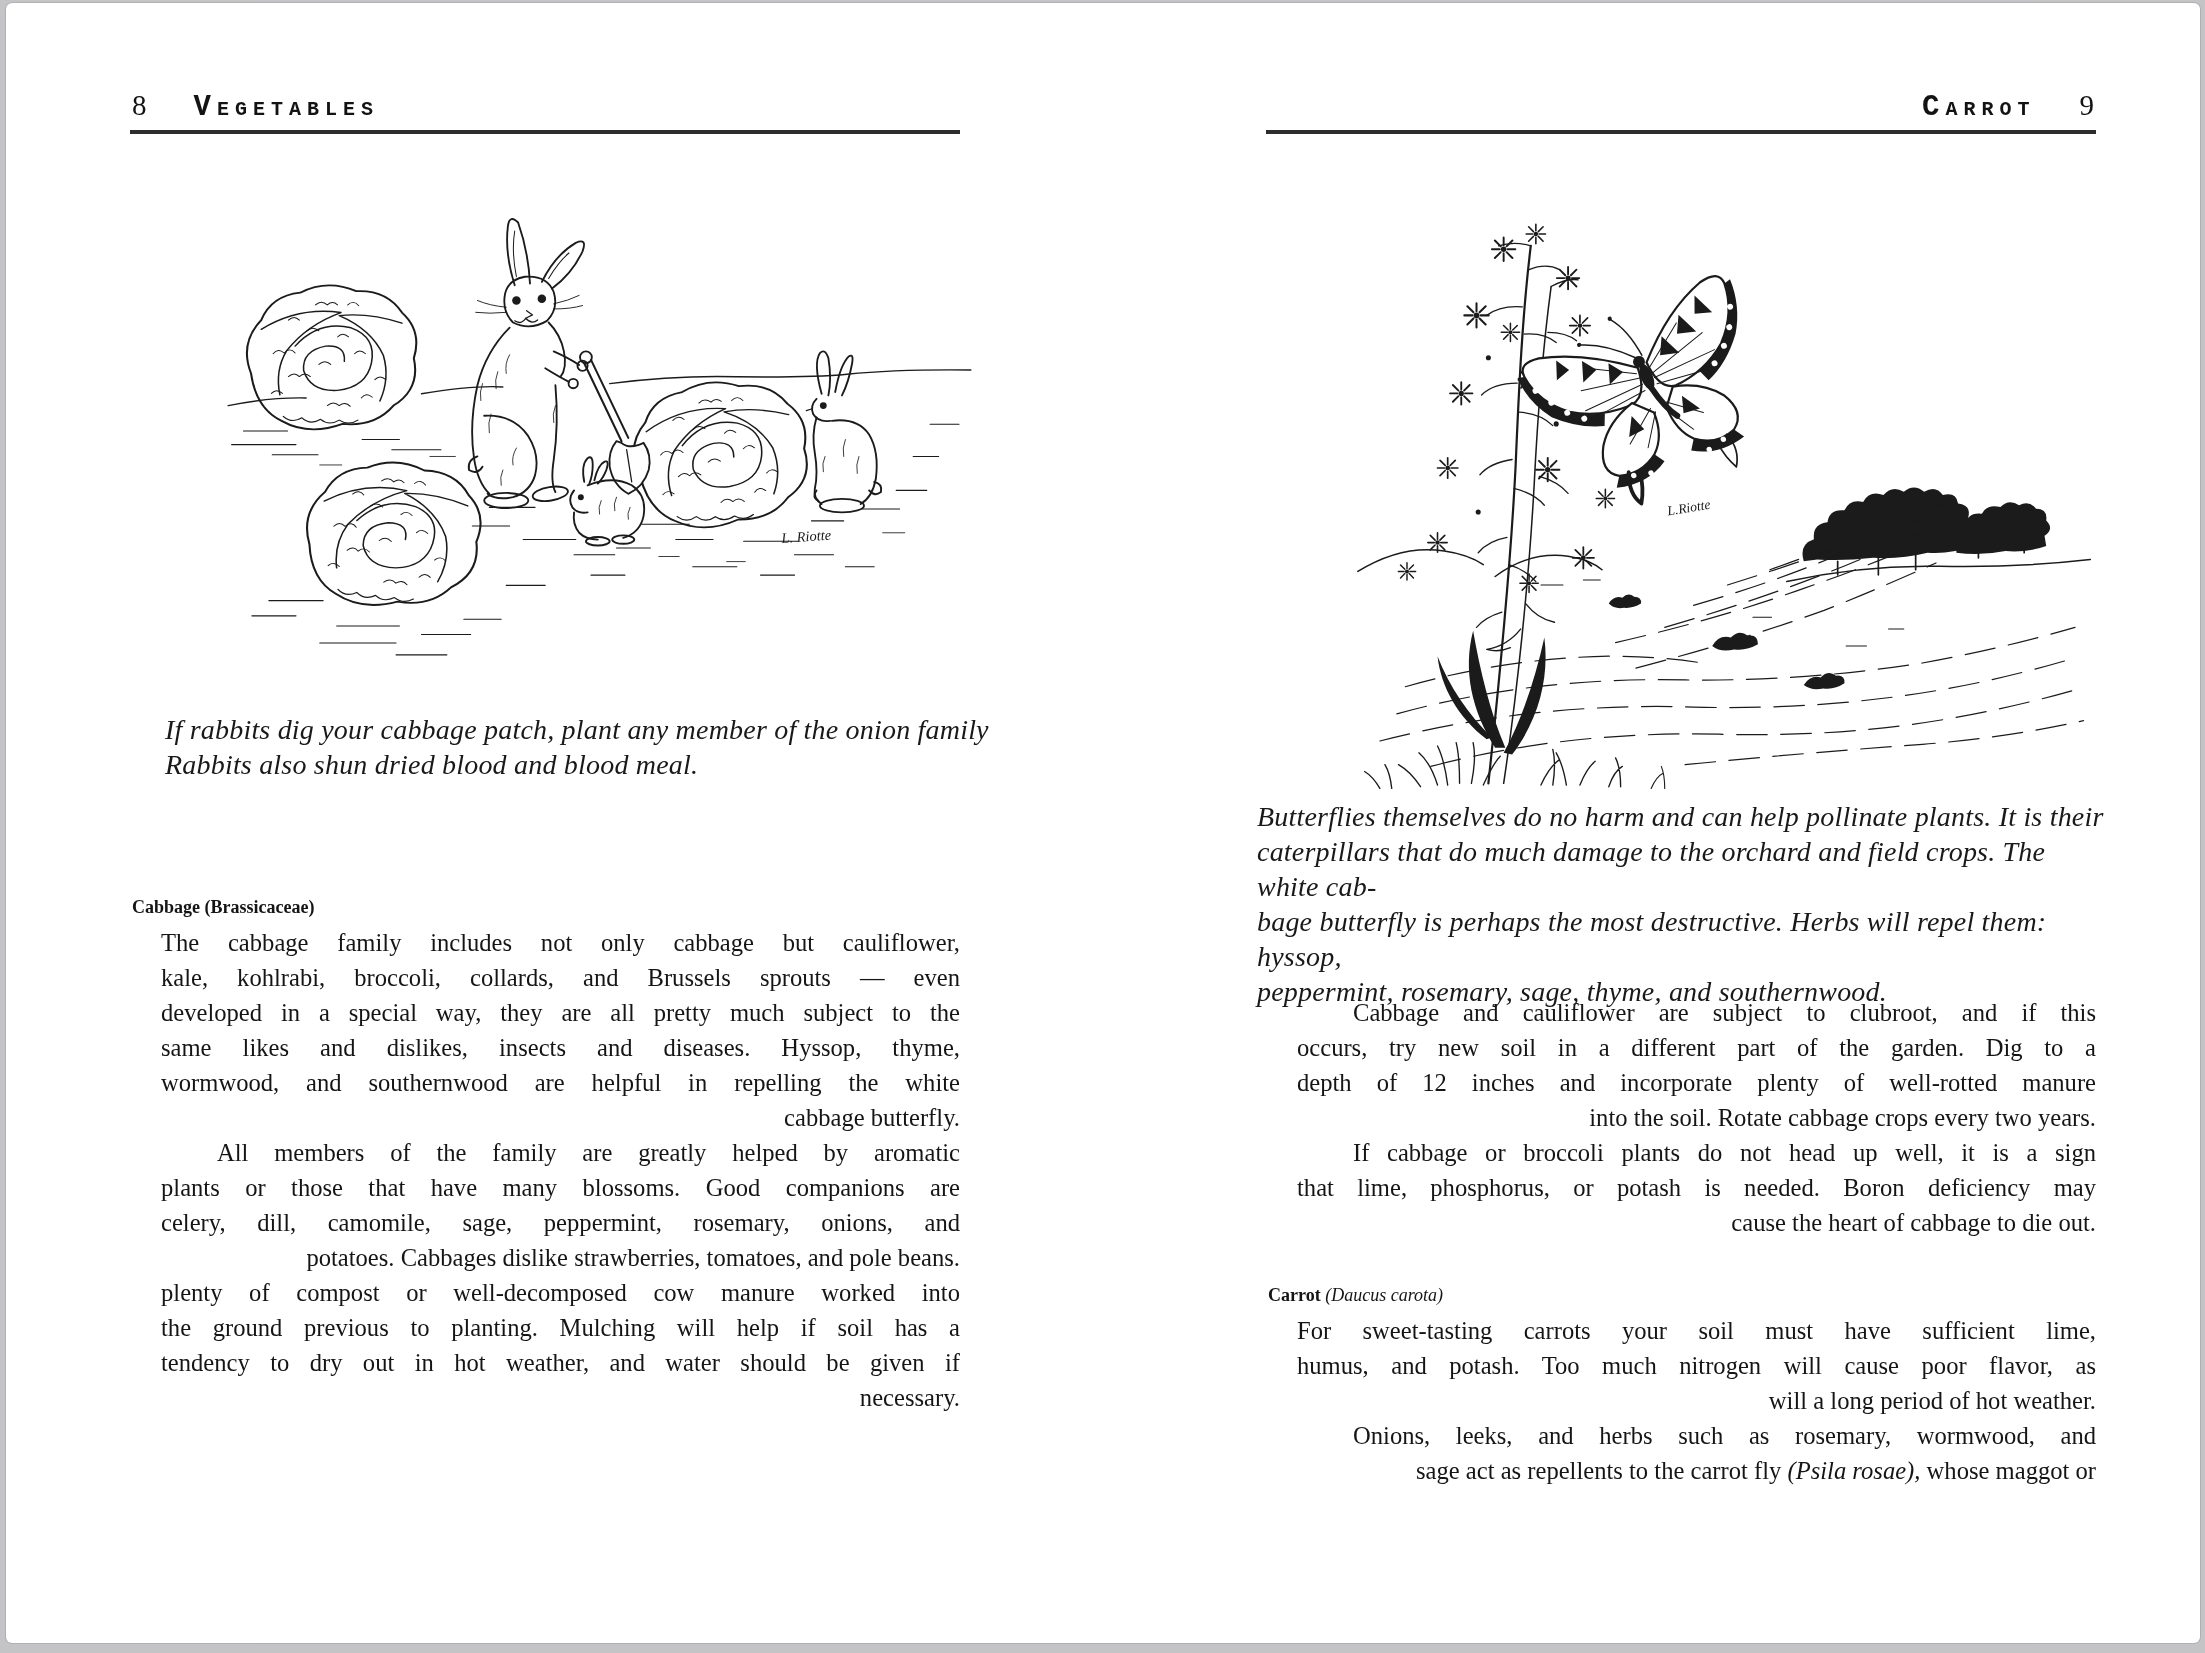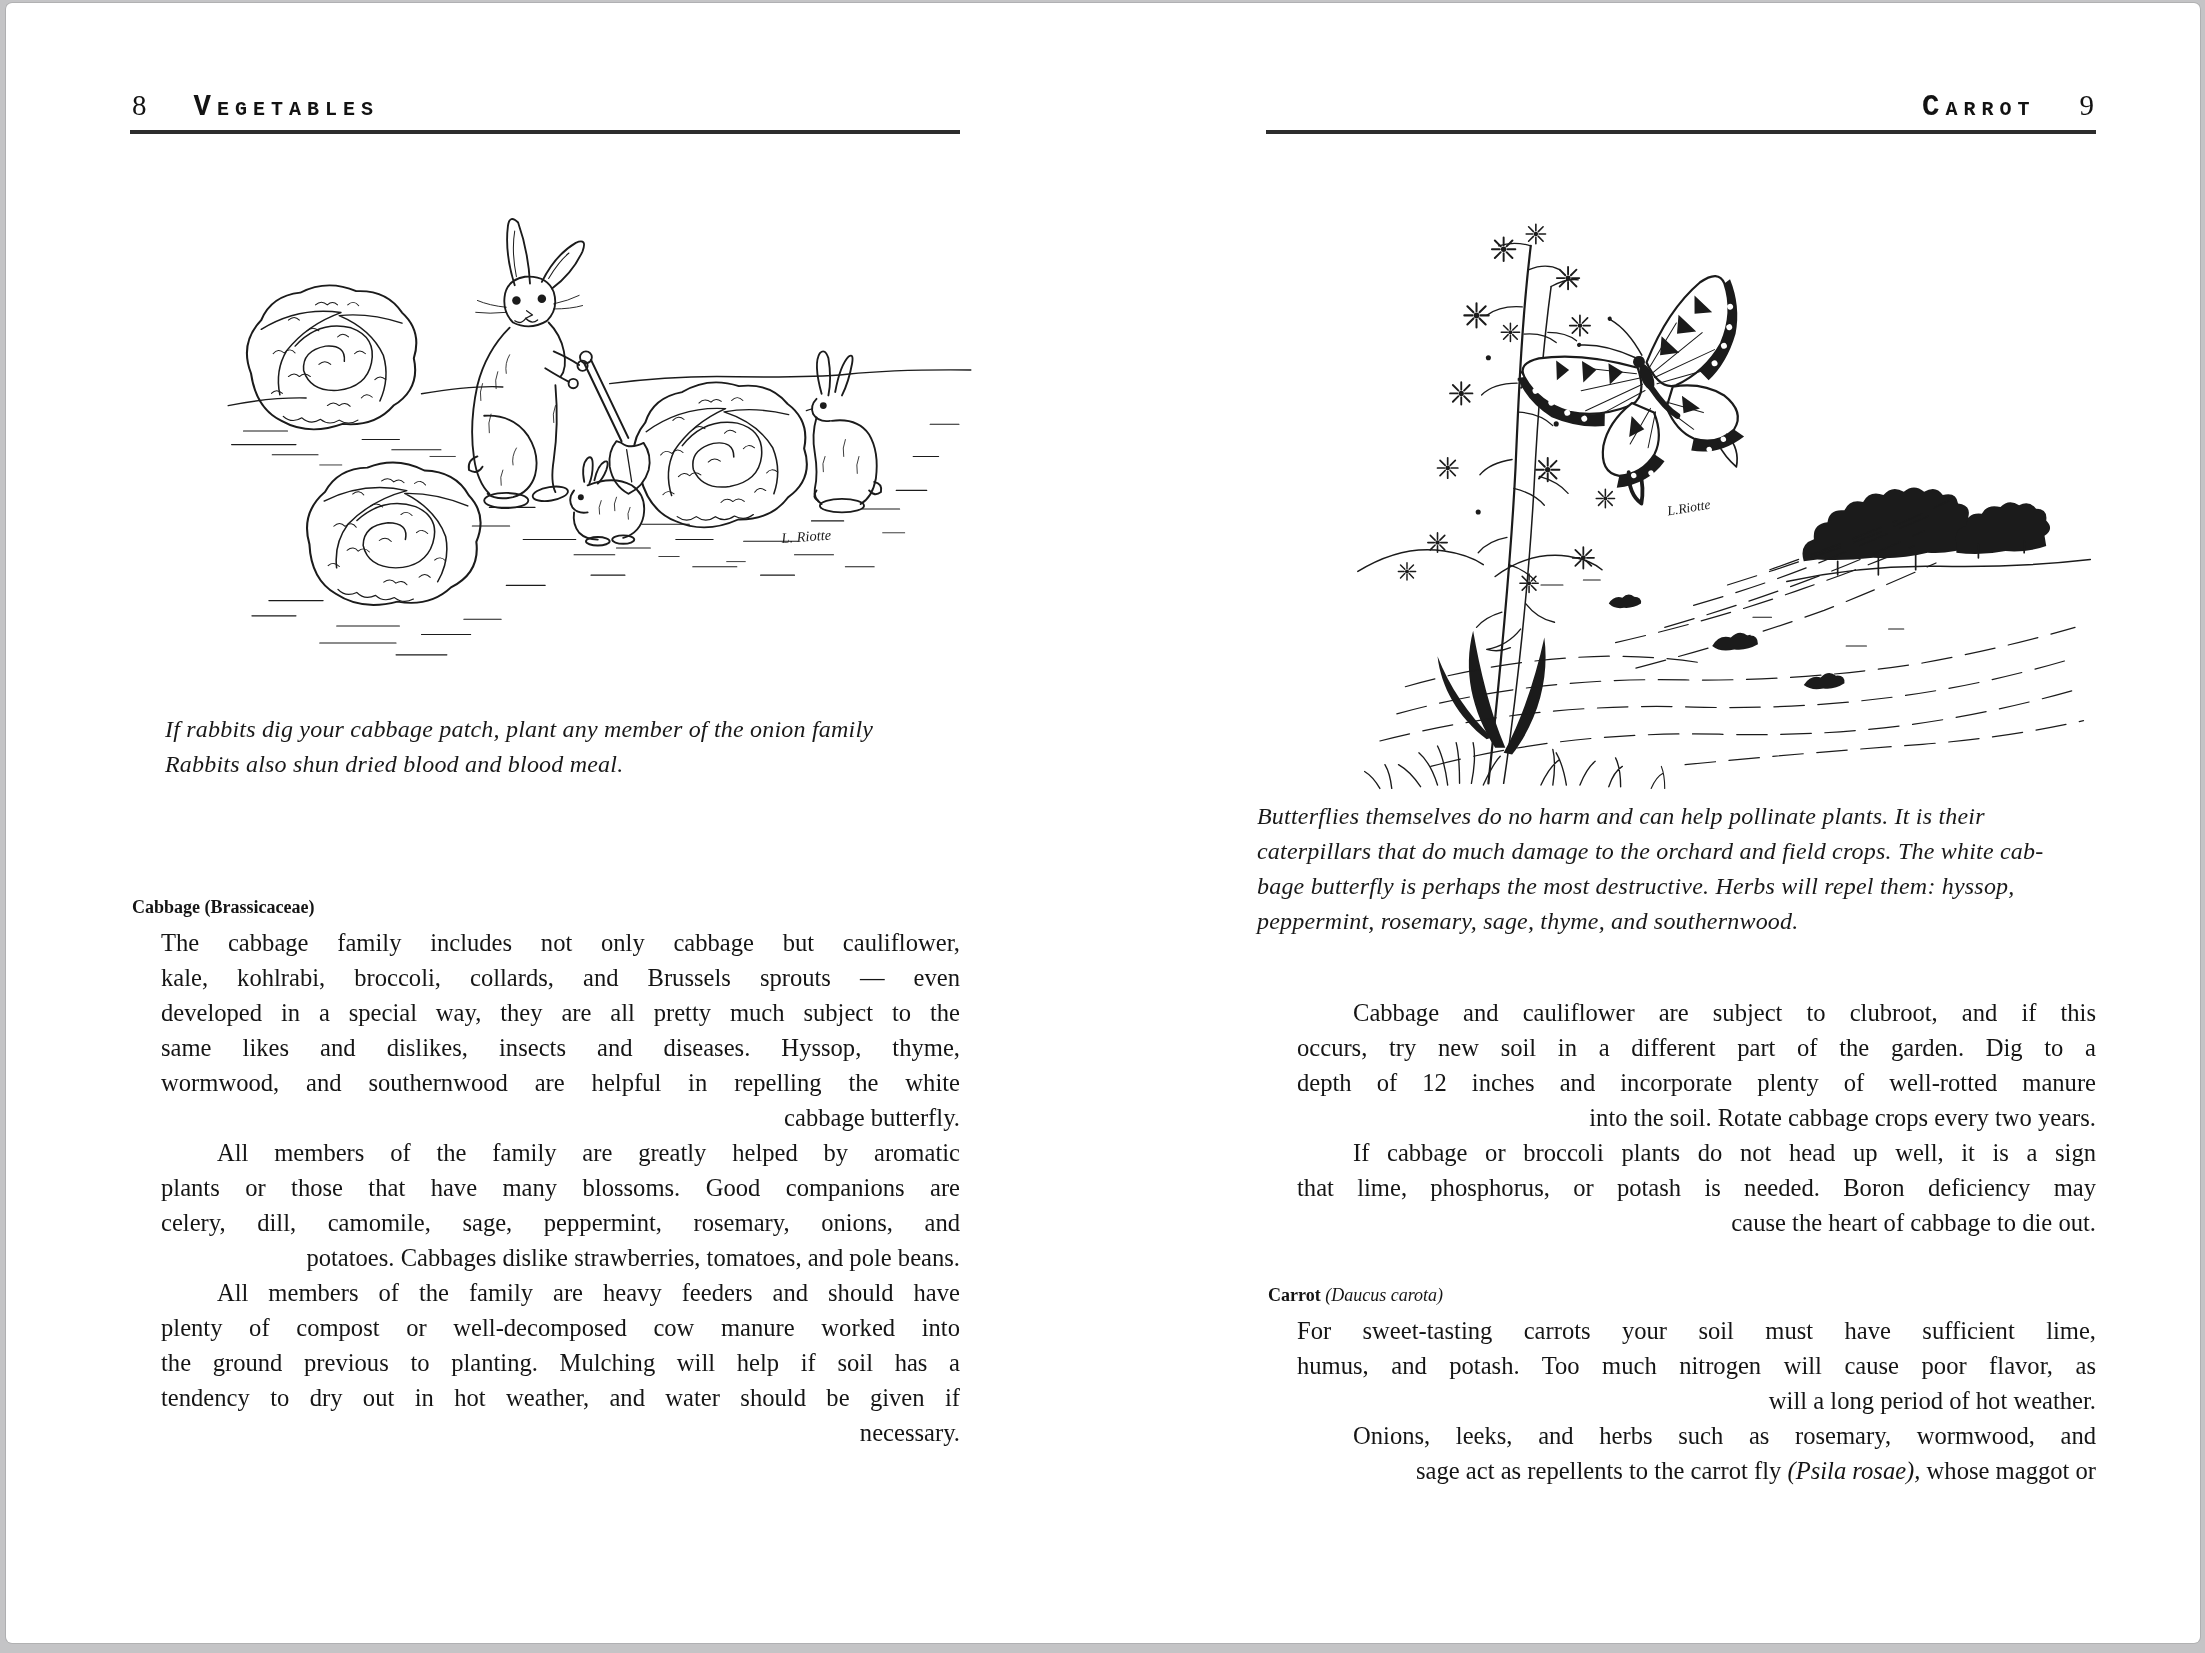--- a/index.html
+++ b/index.html
@@ -27,21 +27,21 @@
   .header-rule{position:absolute;height:3.4px;background:#2d2d2d;}
   .rule-left{left:124px;top:127px;width:830px;}
   .rule-right{left:1260px;top:127px;width:830px;}
   
   .illus{position:absolute;}
   .illus-left{left:212px;top:199px;width:763px;height:492px;}
   .illus-right{left:1323px;top:202px;width:763px;height:587px;}
   .illus svg{display:block;width:100%;height:100%;}
   
   .caption{
-    position:absolute;font-style:italic;font-size:24px;line-height:35px;
+    position:absolute;font-style:italic;font-size:28px;line-height:35px;
     color:#191919;letter-spacing:0.2px;
   }
   .cap-left{left:159px;top:709px;width:831px;}
   .cap-right{left:1251px;top:796px;width:857px;}
   
   .bodyblock{position:absolute;font-size:24.6px;line-height:35px;color:#151515;}
   .body-left{left:126px;top:887px;width:828px;}
   .body-right{left:1262px;top:992px;width:828px;}
   .sec-head{font-weight:700;font-size:18px;line-height:35px;}
   .sec-head .latin{font-weight:400;font-style:italic;}
@@ -154,21 +154,20 @@
     <div class="bl j">The cabbage family includes not only cabbage but cauliflower,</div>
     <div class="bl j">kale, kohlrabi, broccoli, collards, and Brussels sprouts — even</div>
     <div class="bl j">developed in a special way, they are all pretty much subject to the</div>
     <div class="bl j">same likes and dislikes, insects and diseases. Hyssop, thyme,</div>
     <div class="bl j">wormwood, and southernwood are helpful in repelling the white</div>
     <div class="bl end">cabbage butterfly.</div>
     <div class="bl j first">All members of the family are greatly helped by aromatic</div>
     <div class="bl j">plants or those that have many blossoms. Good companions are</div>
     <div class="bl j">celery, dill, camomile, sage, peppermint, rosemary, onions, and</div>
     <div class="bl end">potatoes. Cabbages dislike strawberries, tomatoes, and pole beans.</div>
-    <div class="bl j first">All members of the family are heavy feeders and should have</div>
     <div class="bl j">plenty of compost or well-decomposed cow manure worked into</div>
     <div class="bl j">the ground previous to planting. Mulching will help if soil has a</div>
     <div class="bl j">tendency to dry out in hot weather, and water should be given if</div>
     <div class="bl end">necessary.</div>
   </div>
 
   <div class="col-header hdr-right">
     <span class="runhead">Carrot</span>
     <span class="pagenum">9</span>
   </div>

